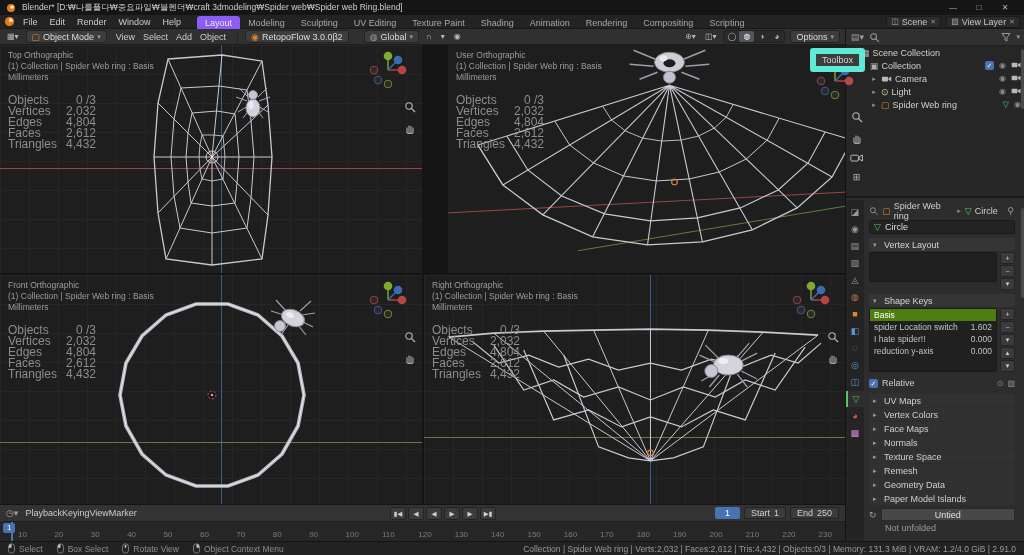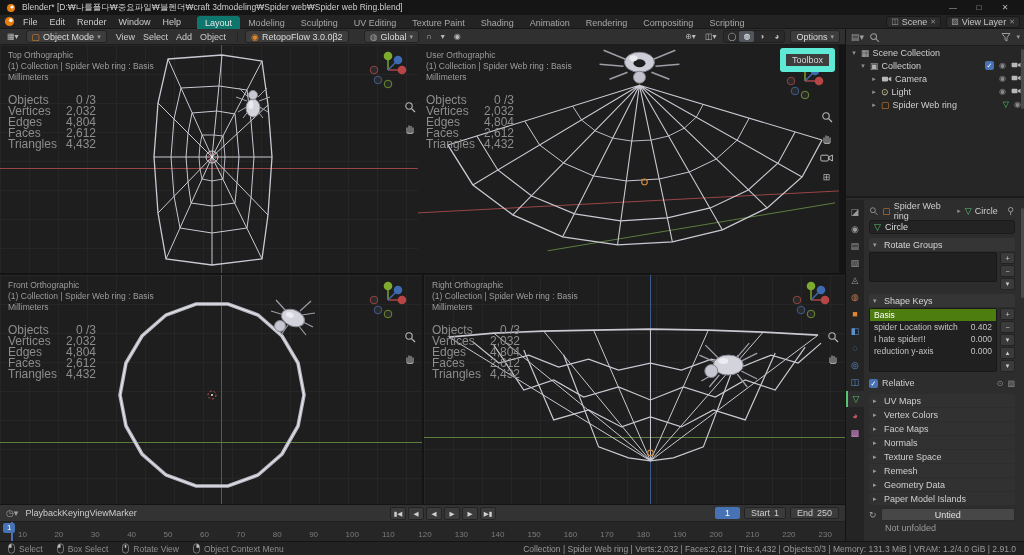--- a/index.html
+++ b/index.html
@@ -14,21 +14,21 @@
     display:flex;align-items:center;padding:0 6px;gap:6px;color:#cfcfcf;font-size:8.5px}
   .win-btn{width:26px;text-align:center;color:#b5b5b5;font-size:8px;cursor:default}
   #win-controls{margin-left:auto;display:flex}
 
   
   #topbar{position:absolute;left:0;top:15px;width:1024px;height:14px;background:#232323;
     display:flex;align-items:center;padding:0 4px;gap:2px;border-bottom:1px solid #181818}
   .menu-item{padding:8px 6px;color:#cdcdcd}
   .ws-tabs{display:flex;margin-left:8px;height:14px;align-items:flex-end}
   .ws-tab{padding:1px 8px;color:#a8a8a8;border-radius:3px 3px 0 0;height:13px;line-height:12px}
-  .ws-tab.active{background:#0f766e;color:#e8e8e8}
+  .ws-tab.active{background:#8b5cf6;color:#e8e8e8}
   .chip{display:flex;align-items:center;gap:3px;background:#2b2b2b;border:1px solid #191919;
     border-radius:3px;padding:0 4px;height:12px;color:#c5c5c5}
   .chip-x{color:#8d8d8d;font-size:7px}
   .chip-ic{color:#9f9f9f;font-size:8px}
 
   
   #tool-header{position:absolute;left:0;top:29px;width:845px;height:16px;background:#303030;
     display:flex;align-items:center;padding:0 5px;gap:5px;border-bottom:1px solid #1c1c1c}
   .th-chip{display:flex;align-items:center;gap:3px;background:#3d3d3d;border:1px solid #222;
     border-radius:3px;padding:0 5px;height:13px;color:#dcdcdc}
@@ -39,21 +39,21 @@
   .seg span.active{background:#52575e;border-radius:2px;color:#fff}
   .ic-btn{color:#b9b9b9;font-size:8px;padding:0 2px}
   .orange{color:#e0862c}
 
   
   #quad{position:absolute;left:0;top:45px;width:845px;height:459px;background:#141414}
   .vp{position:absolute;background:#1e1e1e;overflow:hidden}
   .vp.grid{background-image:linear-gradient(#262626 1px,transparent 1px),
            linear-gradient(90deg,#262626 1px,transparent 1px);background-size:29px 29px}
   #vp-tl{left:0;top:0;width:422px;height:228px}
-  #vp-tr{left:418px;top:0;width:421px;height:228px}
+  #vp-tr{left:448px;top:0;width:421px;height:228px}
   #vp-bl{left:0;top:230px;width:422px;height:229px}
   #vp-br{left:424px;top:230px;width:421px;height:229px}
   .vp-art{position:absolute;left:0;top:0}
   .vp-info{position:absolute;left:8px;top:5px;color:#9d9d9d;font-size:8.5px;line-height:11px;z-index:3}
   .vp-stats{position:absolute;left:8px;top:50px;width:88px;font-size:12px;line-height:11px;color:#8d8d8d;z-index:3}
   .stat-row{display:flex;justify-content:space-between}
   .vp-gizmo{position:absolute;right:14px;top:5px;z-index:3;opacity:.95}
   .vp-nav{position:absolute;right:6px;top:56px;display:flex;flex-direction:column;gap:9px;
     align-items:center;z-index:3;color:#b5b5b5;font-size:9px}
   .toolbox-chip{position:absolute;right:4px;top:3px;z-index:4;background:#3d3d3d;border:6px solid #5eead4;
@@ -659,21 +659,21 @@
               <use href="#i-pin"></use>
             </svg>
         </div>
         <div class="name-field">
           <span style="color:#58c470">▽</span>
           <span>Circle</span>
         </div>
 
         <div class="phead">
           <span class="caret">▾</span>
-          <span>Rotate Groups</span>
+          <span>Vertex Layout</span>
         </div>
         <div class="pbody">
           <div class="inset" style="height:30px"></div>
           <div class="bcol">
             <span class="bbtn">+</span>
             <span class="bbtn">−</span>
             <span class="bbtn">▾</span>
           </div>
         </div>
 
@@ -682,21 +682,21 @@
           <span>Shape Keys</span>
         </div>
         <div class="pbody">
           <div class="inset">
             <div class="sk-row selected">
               <span>Basis</span>
               <span class="sk-val"></span>
             </div>
             <div class="sk-row">
               <span>spider Location switch</span>
-              <span class="sk-val">0.402</span>
+              <span class="sk-val">1.602</span>
             </div>
             <div class="sk-row">
               <span>I hate spider!!</span>
               <span class="sk-val">0.000</span>
             </div>
             <div class="sk-row">
               <span>reduction y-axis</span>
               <span class="sk-val">0.000</span>
             </div>
           </div>

